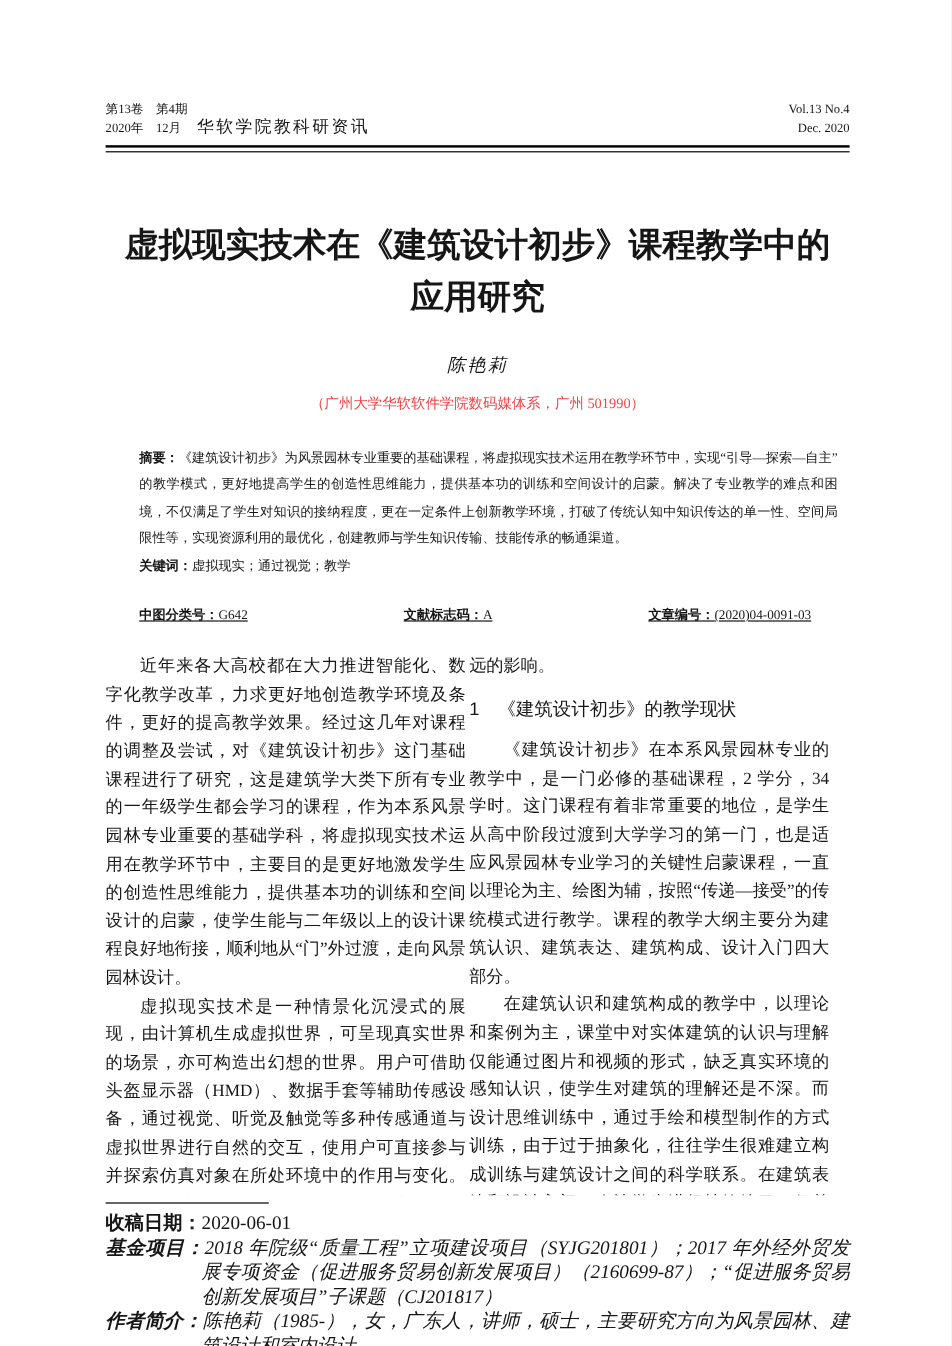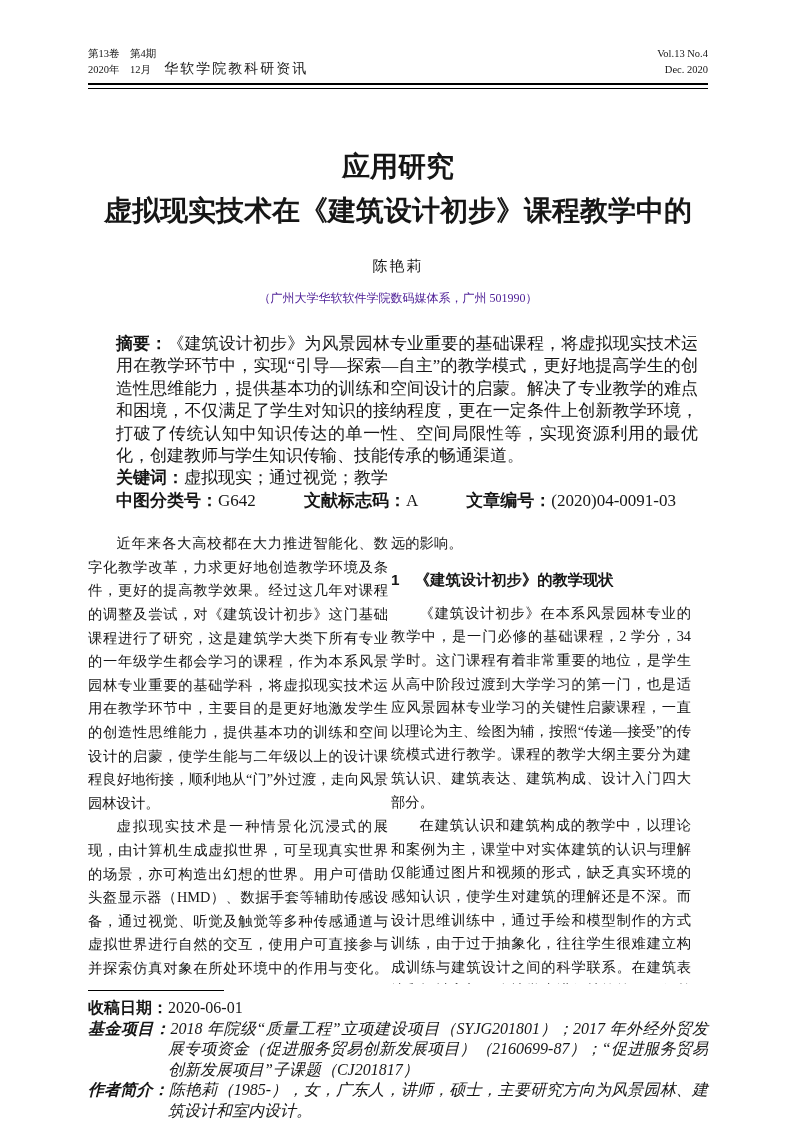--- a/index.html
+++ b/index.html
@@ -5,50 +5,50 @@
   html,body{margin:0;padding:0;background:#e8e8e8;}
   .page{
     position:relative;
     width:793px;height:1122px;
     margin:0 auto;
     background:#ffffff;
     color:#161616;
     font-family:"Liberation Serif","DejaVu Serif",serif;
     overflow:hidden;
     box-sizing:border-box;
-    padding:46px 85px 0 88px;
+    padding:60px 85px 0 88px;
   }
   
   .jheader{display:flex;justify-content:space-between;align-items:flex-end;}
   .jh-left,.jh-right{font-size:10.5px;line-height:16px;white-space:nowrap;}
-  .jh-right{text-align:right;}
+  .jh-right{text-align:right;margin-top:24px;}
   .jh-center{text-align:left;flex:1;padding:0 8px;}
   .jh-center .cn{font-size:14px;line-height:18px;letter-spacing:2px;}
   .jh-center .en{font-size:9.8px;line-height:15px;font-family:"Liberation Serif",serif;}
   .double-rule{margin-top:5px;height:3px;border-top:2.4px solid #000;border-bottom:1px solid #000;}
   
   .title{margin-top:56px;text-align:center;font-weight:bold;font-size:28px;line-height:44px;}
-  .author{margin-top:24px;text-align:center;font-size:15px;letter-spacing:2px;}
-  .affil{margin-top:14px;text-align:center;font-size:12px;color:#4c1d95;}
+  .author{margin-top:24px;text-align:center;font-size:15px;letter-spacing:2px;font-style:italic;}
+  .affil{margin-top:14px;text-align:center;font-size:12px;color:#ef4444;}
   
-  .metabox{margin:26px 0 0 28px;width:582px;font-size:17px;line-height:22.4px;}
+  .metabox{margin:26px 0 0 28px;width:582px;font-size:11px;line-height:22.4px;}
   .metabox p{margin:0;text-align:justify;}
   .lab{font-family:"Liberation Sans","DejaVu Sans",sans-serif;font-weight:bold;}
   .kwline{margin-top:1px;}
-  .clsline{display:flex;justify-content:space-between;margin-top:0;width:560px;}
+  .clsline{display:flex;justify-content:space-between;margin-top:19px;width:560px;text-decoration:underline;}
   .clsline .seg{white-space:nowrap;}
   
   .columns{display:flex;gap:3px;margin-top:20px;}
   .col{width:300px;height:452px;overflow:hidden;font-size:14.3px;line-height:23.6px;text-align:justify;}
   .col p{margin:0;text-indent:2em;}
   .col p.noindent{text-indent:0;}
   .col h2{
     margin:13px 0 11px 0;
     font-family:"Liberation Sans","DejaVu Sans",sans-serif;
-    font-size:15.3px;font-weight:bold;line-height:22px;text-indent:0;
+    font-size:15.3px;font-weight:normal;line-height:22px;text-indent:0;
   }
   
   .footnote{margin-top:6px;font-size:16px;line-height:20.5px;}
   .fn-rule{width:136px;border-top:1.3px solid #000;margin-bottom:7px;}
   .fn-line{margin:0;text-align:justify;}
   .fn-line.hang{padding-left:5em;text-indent:-5em;font-style:italic;}
 </style>
 </head>
 <body>
 
@@ -63,22 +63,22 @@
       <div class="cn">华软学院教科研资讯</div>
     </div>
     <div class="jh-right">
       <div>Vol.13 No.4</div>
       <div>Dec. 2020</div>
     </div>
   </div>
   <div class="double-rule"></div>
 
   <div class="title">
+    <div>虚拟现实技术在《建筑设计初步》课程教学中的</div>
     <div>应用研究</div>
-    <div>虚拟现实技术在《建筑设计初步》课程教学中的</div>
   </div>
   <div class="author">陈艳莉</div>
   <div class="affil">（广州大学华软软件学院数码媒体系，广州 501990）</div>
 
   <div class="metabox">
     <p><span class="lab">摘要：</span><span>《建筑设计初步》为风景园林专业重要的基础课程，将虚拟现实技术运用在教学环节中，实现“引导—探索—自主”的教学模式，更好地提高学生的创造性思维能力，提供基本功的训练和空间设计的启蒙。解决了专业教学的难点和困境，不仅满足了学生对知识的接纳程度，更在一定条件上创新教学环境，打破了传统认知中知识传达的单一性、空间局限性等，实现资源利用的最优化，创建教师与学生知识传输、技能传承的畅通渠道。</span></p>
     <p class="kwline"><span class="lab">关键词：</span><span>虚拟现实；通过视觉；教学</span></p>
     <div class="clsline">
       <span class="seg"><span class="lab">中图分类号：</span><span>G642</span></span>
       <span class="seg"><span class="lab">文献标志码：</span><span>A</span></span>

